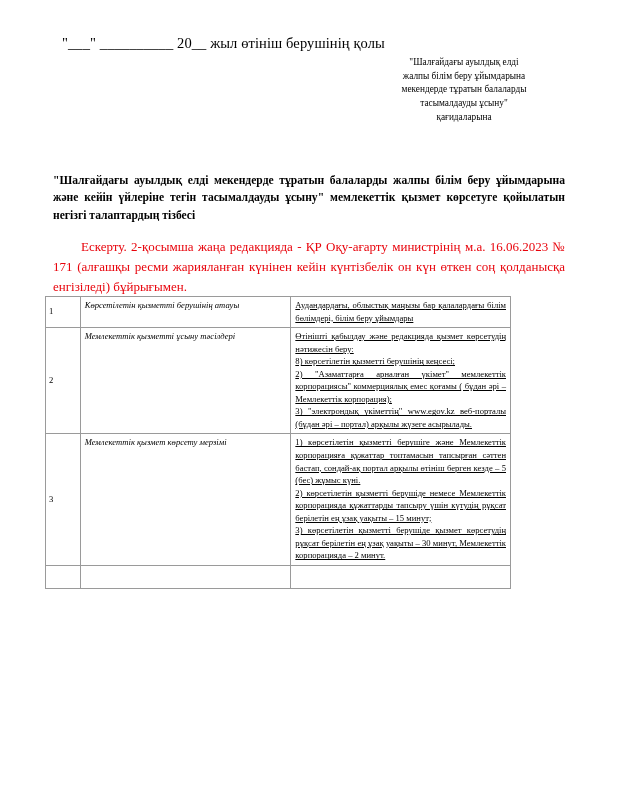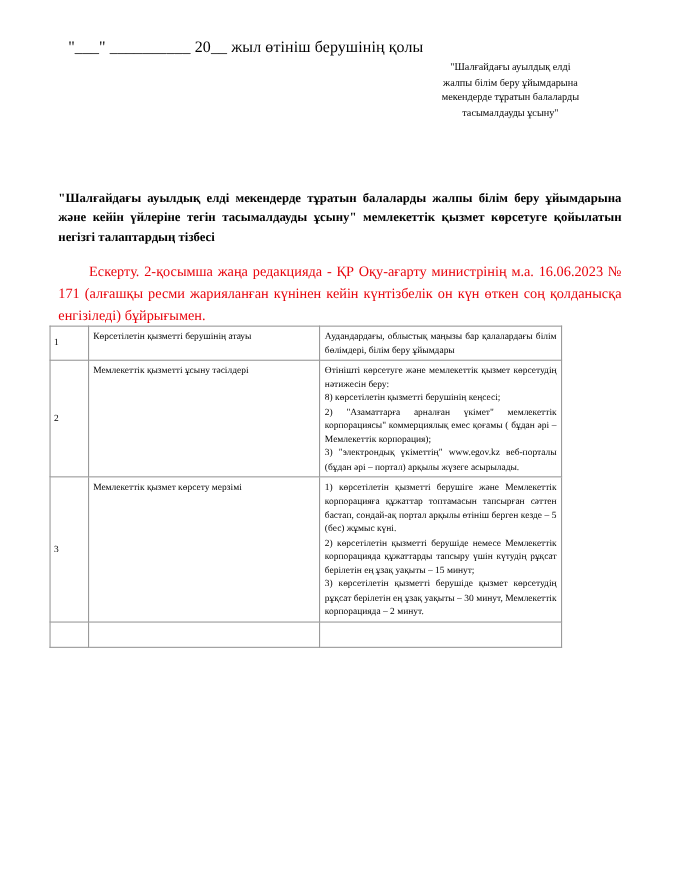--- a/index.html
+++ b/index.html
@@ -93,62 +93,65 @@
     word-break: break-word;
   }
   table.req td.c-num {
     width: 19px;
     vertical-align: middle;
     text-align: left;
     padding-left: 3px;
   }
   table.req td.c-label {
     width: 155px;
+    font-style: italic;
   }
   table.req td.c-value {
     width: 162px;
+    text-decoration: underline;
   }
   table.req tr.spacer td {
     height: 17px;
   }
   .cellline { display: block; }
 </style>
 </head>
 <body>
 
 <div class="page">
 
   <div class="sig-line">"___" __________ 20__ жыл өтініш берушінің қолы</div>
 
   <div class="addressee">
     <span class="ln">"Шалғайдағы ауылдық елді</span>
     <span class="ln">жалпы білім беру ұйымдарына</span>
     <span class="ln">мекендерде тұратын балаларды</span>
     <span class="ln">тасымалдауды ұсыну"</span>
+    <span class="ln">қағидаларына</span>
   </div>
 
   <div class="doc-title">"Шалғайдағы ауылдық елді мекендерде тұратын балаларды жалпы білім беру ұйымдарына және кейін үйлеріне тегін тасымалдауды ұсыну" мемлекеттік қызмет көрсетуге қойылатын негізгі талаптардың тізбесі</div>
 
   <div class="note">Ескерту. 2-қосымша жаңа редакцияда - ҚР Оқу-ағарту министрінің м.а. 16.06.2023 № 171 (алғашқы ресми жарияланған күнінен кейін күнтізбелік он күн өткен соң қолданысқа енгізіледі) бұйрығымен.</div>
 
   <table class="req">
     <tbody>
       <tr>
         <td class="c-num">1</td>
         <td class="c-label">Көрсетілетін қызметті берушінің атауы</td>
         <td class="c-value">
           <span class="cellline">Аудандардағы, облыстық маңызы бар қалалардағы білім бөлімдері, білім беру ұйымдары</span>
         </td>
       </tr>
 
       <tr>
         <td class="c-num">2</td>
         <td class="c-label">Мемлекеттік қызметті ұсыну тәсілдері</td>
         <td class="c-value">
-          <span class="cellline">Өтінішті көрсетуге және мемлекеттік қызмет көрсетудің нәтижесін беру:</span>
+          <span class="cellline">Өтінішті қабылдау және редакцияда қызмет көрсетудің нәтижесін беру:</span>
           <span class="cellline">8) көрсетілетін қызметті берушінің кеңсесі;</span>
           <span class="cellline">2) "Азаматтарға арналған үкімет" мемлекеттік корпорациясы" коммерциялық емес қоғамы ( бұдан әрі – Мемлекеттік корпорация);</span>
           <span class="cellline">3) "электрондық үкіметтің" www.egov.kz веб-порталы (бұдан әрі – портал) арқылы жүзеге асырылады.</span>
         </td>
       </tr>
 
       <tr>
         <td class="c-num">3</td>
         <td class="c-label">Мемлекеттік қызмет көрсету мерзімі</td>
         <td class="c-value">

